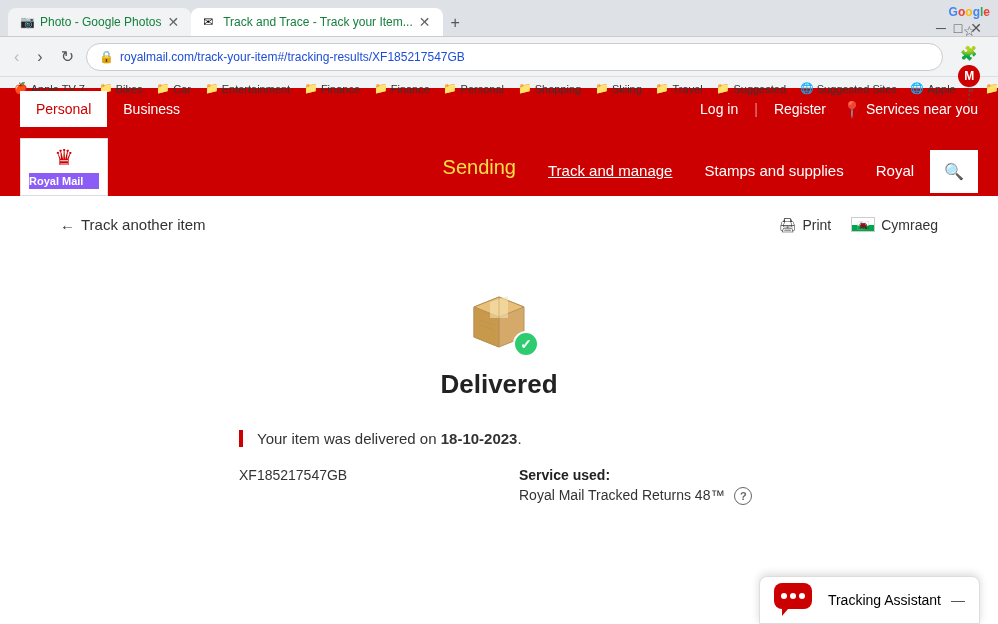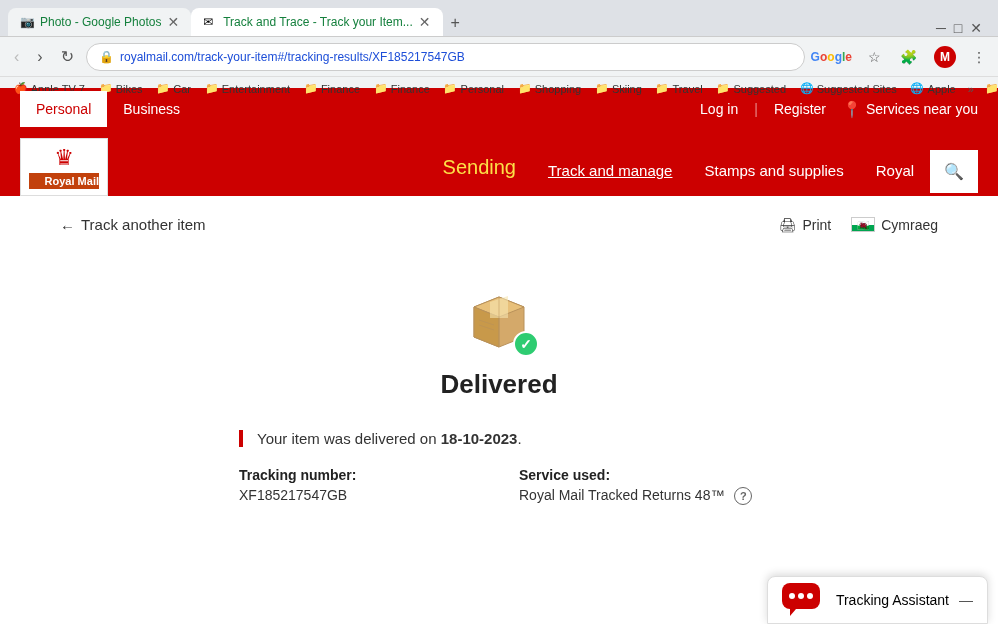--- a/index.html
+++ b/index.html
@@ -14,21 +14,21 @@
     .tab-title { flex: 1; overflow: hidden; text-overflow: ellipsis; white-space: nowrap; font-size: 12px; color: #15803d; }
     .tab-close { color: #666; font-size: 14px; cursor: pointer; }
     .new-tab-btn { background: none; border: none; font-size: 16px; color: #555; cursor: pointer; padding: 4px 8px; }
 
     .browser-controls { display: flex; align-items: center; height: 40px; padding: 0 8px; gap: 6px; background: #f1f3f4; border-top: 1px solid #ccc; }
     .nav-btn { background: none; border: none; font-size: 16px; color: #555; cursor: pointer; padding: 4px 6px; border-radius: 50%; }
     .nav-btn.disabled { color: #bbb; cursor: default; }
     .address-bar { flex: 1; display: flex; align-items: center; background: #fff; border: 1px solid #ccc; border-radius: 20px; padding: 0 12px; height: 28px; gap: 6px; font-size: 12px; }
     .address-bar-lock { color: #555; font-size: 12px; }
     .address-bar-url { flex: 1; color: #1d4ed8; font-size: 12px; }
-    .browser-actions { display: flex; gap: 12px; align-items: center; }
+    .browser-actions { display: flex; gap: 2px; align-items: center; flex-direction: column; }
     .browser-action-btn { background: none; border: none; font-size: 14px; cursor: pointer; color: #555; padding: 2px 4px; }
     .google-logo { font-size: 12px; font-weight: bold; }
     .g-blue { color: #4285F4; }
     .g-red { color: #EA4335; }
     .g-yellow { color: #FBBC05; }
     .g-green { color: #34A853; }
 
     
     .bookmarks-bar { display: flex; align-items: center; height: 24px; padding: 0 8px; background: #f1f3f4; border-top: 1px solid #ddd; font-size: 11px; gap: 2px; overflow: hidden; }
     .bookmark-item { display: flex; align-items: center; gap: 3px; padding: 2px 6px; border-radius: 4px; cursor: pointer; white-space: nowrap; color: #333; }
@@ -187,21 +187,21 @@
         <span class="location-icon">📍</span>
         <span>Services near you</span>
       </div>
     </div>
   </div>
 
   <div style="background:#cc0000; display:flex; align-items:center; padding: 8px 20px 0;">
 
     <div style="background:#fff; padding:6px 8px; display:flex; flex-direction:column; align-items:center; width:88px; border:1px solid #ddd;">
       <span style="font-size:22px; color:#cc0000;">♛</span>
-      <div style="background:#c2410c; color:#fff; font-size:11px; font-weight:bold; width:100%; text-align:right; padding:2px 0; margin-top:2px;">Royal Mail</div>
+      <div style="background:#8b5cf6; color:#fff; font-size:11px; font-weight:bold; width:100%; text-align:left; padding:2px 0; margin-top:2px;">Royal Mail</div>
     </div>
 
     <div style="margin-left:auto; display:flex; align-items:flex-end; gap:0;">
       <div style="color:#fde047; padding:14px 16px; font-size:20px; cursor:pointer;">Sending</div>
       <div style="color:#ffffff; padding:14px 16px; font-size:15px; cursor:pointer;text-decoration:underline;">Track and manage</div>
       <div style="color:#fff; padding:14px 16px; font-size:15px; cursor:pointer;">Stamps and supplies</div>
       <div style="color:#fff; padding:14px 16px; font-size:15px; cursor:pointer;">Royal</div>
       <div style="background:#fff; padding:12px 14px; cursor:pointer; display:flex; align-items:center;">
         <span style="color:#cc0000; font-size:16px;">🔍</span>
       </div>
@@ -252,37 +252,36 @@
 
     <div class="delivery-info">
       <div style="display:flex; align-items:flex-end; border-left:4px solid #cc0000; padding-left:14px; margin-bottom:20px; font-size:15px; color:#333;">
         <span>
           <span>Your item was delivered on </span><strong>18-10-2023</strong><span>.</span>
         </span>
       </div>
 
       <div class="tracking-details">
         <div class="tracking-col">
-          <div class="tracking-label">Tracking number:</div>
           <div class="tracking-value">XF185217547GB</div>
         </div>
         <div class="tracking-col">
           <div class="tracking-label">Service used:</div>
           <div class="tracking-value">
             <span>Royal Mail Tracked Returns 48™</span>
             <span class="info-icon">?</span>
           </div>
         </div>
       </div>
     </div>
   </div>
 
 </div>
 
-<div class="tracking-assistant" style="position:fixed; bottom:0; right:10px; background:#fff; border:1px solid #ddd; border-radius:8px 8px 0 0; display:flex; align-items:center; padding:6px 14px; gap:10px; box-shadow:0 -2px 8px rgba(0,0,0,0.15); min-width:200px; z-index:1000;">
+<div class="tracking-assistant" style="position:fixed; bottom:0; right:18px; background:#fff; border:1px solid #ddd; border-radius:8px 8px 0 0; display:flex; align-items:center; padding:6px 14px; gap:10px; box-shadow:0 -2px 8px rgba(0,0,0,0.15); min-width:200px; z-index:1000;">
   <div style="position:relative; width:44px; height:34px;">
     
     <svg width="44" height="34" viewBox="0 0 44 34">
       <rect x="0" y="0" width="38" height="26" rx="8" fill="#cc0000"></rect>
       <polygon points="8,26 14,26 8,33" fill="#cc0000"></polygon>
       <circle cx="10" cy="13" r="3" fill="#fff"></circle>
       <circle cx="19" cy="13" r="3" fill="#fff"></circle>
       <circle cx="28" cy="13" r="3" fill="#fff"></circle>
     </svg>
   </div>

